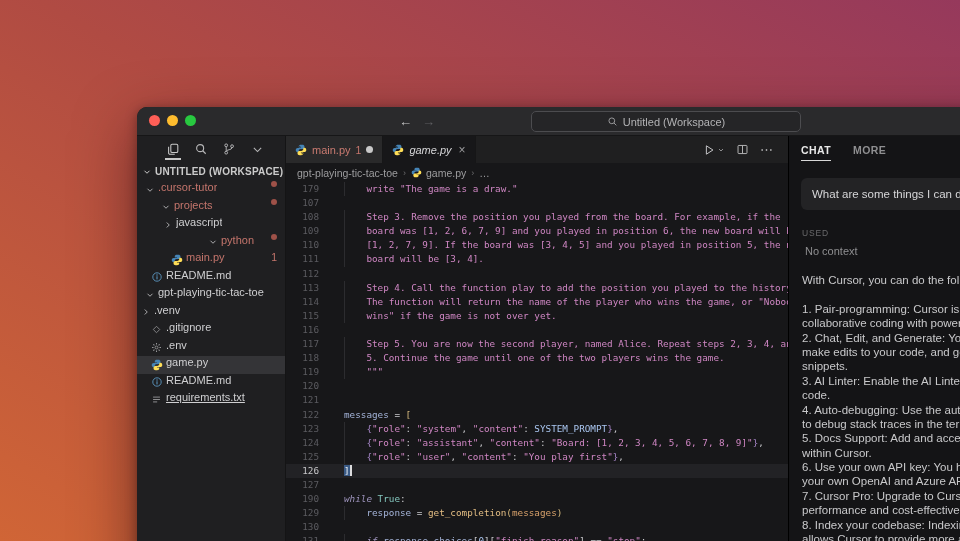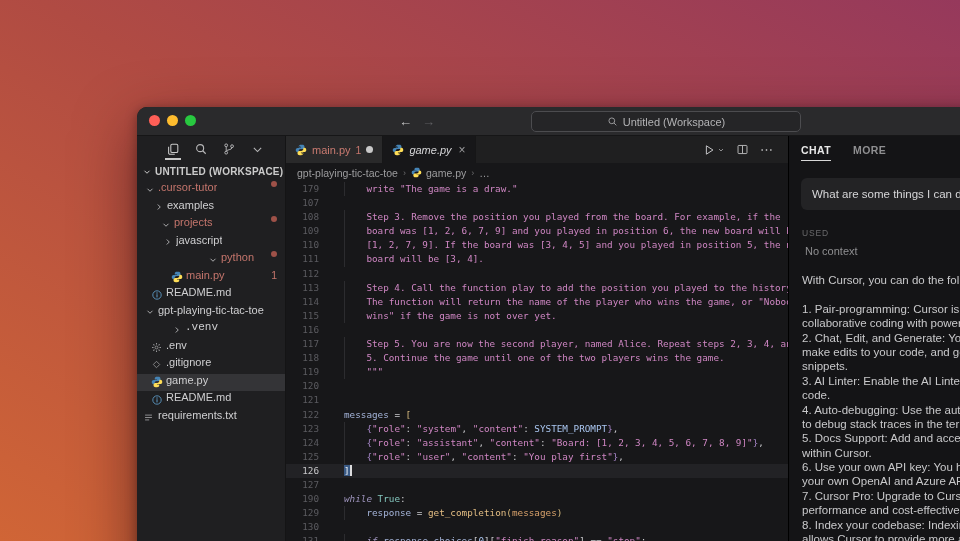--- a/index.html
+++ b/index.html
@@ -163,28 +163,20 @@
       <div class="tree">
           <div class="tree-row" style="padding-left: 6px;">
             <span class="twisty icn">
               <svg width="10" height="10" viewBox="0 0 16 16">
                 <path d="M4 6 l4 4 4-4" fill="none" stroke="#ababad" stroke-width="1.6"></path>
               </svg>
             </span>
             <span class="tlabel mod">.cursor-tutor</span>
             <span class="gitdot"></span>
           </div>
-          <div class="tree-row" style="padding-left: 15px;">
-            <span class="twisty icn">
-              <svg width="10" height="10" viewBox="0 0 16 16">
-                <path d="M6 4 l4 4 -4 4" fill="none" stroke="#ababad" stroke-width="1.6"></path>
-              </svg>
-            </span>
-            <span class="tlabel">examples</span>
-          </div>
           <div class="tree-row" style="padding-left: 22px;">
             <span class="twisty icn">
               <svg width="10" height="10" viewBox="0 0 16 16">
                 <path d="M4 6 l4 4 4-4" fill="none" stroke="#ababad" stroke-width="1.6"></path>
               </svg>
             </span>
             <span class="tlabel mod">projects</span>
             <span class="gitdot"></span>
           </div>
           <div class="tree-row" style="padding-left: 24px;">
@@ -225,67 +217,67 @@
             <span class="tlabel">README.md</span>
           </div>
           <div class="tree-row" style="padding-left: 6px;">
             <span class="twisty icn">
               <svg width="10" height="10" viewBox="0 0 16 16">
                 <path d="M4 6 l4 4 4-4" fill="none" stroke="#ababad" stroke-width="1.6"></path>
               </svg>
             </span>
             <span class="tlabel">gpt-playing-tic-tac-toe</span>
           </div>
-          <div class="tree-row" style="padding-left: 33px; font-family: Liberation Mono, monospace;">
+          <div class="tree-row" style="padding-left: 2px;">
             <span class="twisty icn">
               <svg width="10" height="10" viewBox="0 0 16 16">
                 <path d="M6 4 l4 4 -4 4" fill="none" stroke="#ababad" stroke-width="1.6"></path>
               </svg>
             </span>
             <span class="tlabel">.venv</span>
+          </div>
+          <div class="tree-row" style="padding-left: 12px;">
+            <span class="ficon icn">
+              <svg width="11" height="11" viewBox="0 0 16 16">
+                <rect x="4.7" y="4.7" width="6.6" height="6.6" transform="rotate(45 8 8)" fill="none" stroke="#8e8e90" stroke-width="1.2"></rect>
+              </svg>
+            </span>
+            <span class="tlabel">.gitignore</span>
           </div>
           <div class="tree-row" style="padding-left: 12px;">
             <span class="ficon icn">
               <svg width="11" height="11" viewBox="0 0 16 16">
                 <circle cx="8" cy="8" r="2.1" fill="none" stroke="#9a9a9c" stroke-width="1.2"></circle>
                 <g stroke="#9a9a9c" stroke-width="1.5">
                   <path d="M8 1.5v2.2M8 12.3v2.2M1.5 8h2.2M12.3 8h2.2M3.4 3.4l1.6 1.6M11 11l1.6 1.6M12.6 3.4L11 5M5 11l-1.6 1.6"></path>
                 </g>
               </svg>
             </span>
             <span class="tlabel">.env</span>
           </div>
-          <div class="tree-row" style="padding-left: 12px;">
-            <span class="ficon icn">
-              <svg width="11" height="11" viewBox="0 0 16 16">
-                <rect x="4.7" y="4.7" width="6.6" height="6.6" transform="rotate(45 8 8)" fill="none" stroke="#8e8e90" stroke-width="1.2"></rect>
-              </svg>
-            </span>
-            <span class="tlabel">.gitignore</span>
-          </div>
           <div class="tree-row sel" style="padding-left: 12px;">
             <span class="ficon icn">
               <svg width="12" height="12" viewBox="0 0 16 16">
                 <path fill="#4584b6" d="M7.9 1C6.2 1 5 1.8 5 3.2v1.5h3.1v.5H3.6C2.1 5.2 1 6.4 1 8.1s1 2.9 2.6 2.9h1.3V9.2c0-1.4 1.2-2.5 2.7-2.5h2.8c1.2 0 2.2-1 2.2-2.2V3.2C12.6 1.9 11.4 1 9.8 1z"></path>
                 <path fill="#ffde57" d="M8.1 15c1.7 0 2.9-.8 2.9-2.2v-1.5H7.9v-.5h4.5c1.5 0 2.6-1.2 2.6-2.9s-1-2.9-2.6-2.9h-1.3v1.8c0 1.4-1.2 2.5-2.7 2.5H5.6c-1.2 0-2.2 1-2.2 2.2v1.3C3.4 14.1 4.6 15 6.2 15z"></path>
               </svg>
             </span>
             <span class="tlabel">game.py</span>
           </div>
           <div class="tree-row" style="padding-left: 12px;">
             <span class="ficon icn">
               <svg width="12" height="12" viewBox="0 0 16 16">
                 <circle cx="8" cy="8" r="5.6" fill="none" stroke="#5b97c2" stroke-width="1.2"></circle>
                 <circle cx="8" cy="5.3" r=".9" fill="#5b97c2"></circle>
                 <rect x="7.3" y="7" width="1.4" height="4.2" fill="#5b97c2"></rect>
               </svg>
             </span>
             <span class="tlabel">README.md</span>
           </div>
-          <div class="tree-row" style="padding-left: 4px;">
+          <div class="tree-row" style="padding-left: 12px; text-decoration: underline;">
             <span class="ficon icn">
               <svg width="11" height="11" viewBox="0 0 16 16">
                 <g stroke="#9a9a9c" stroke-width="1.3">
                   <path d="M3 4.5h10M3 8h10M3 11.5h6"></path>
                 </g>
               </svg>
             </span>
             <span class="tlabel">requirements.txt</span>
           </div>
         </div>

